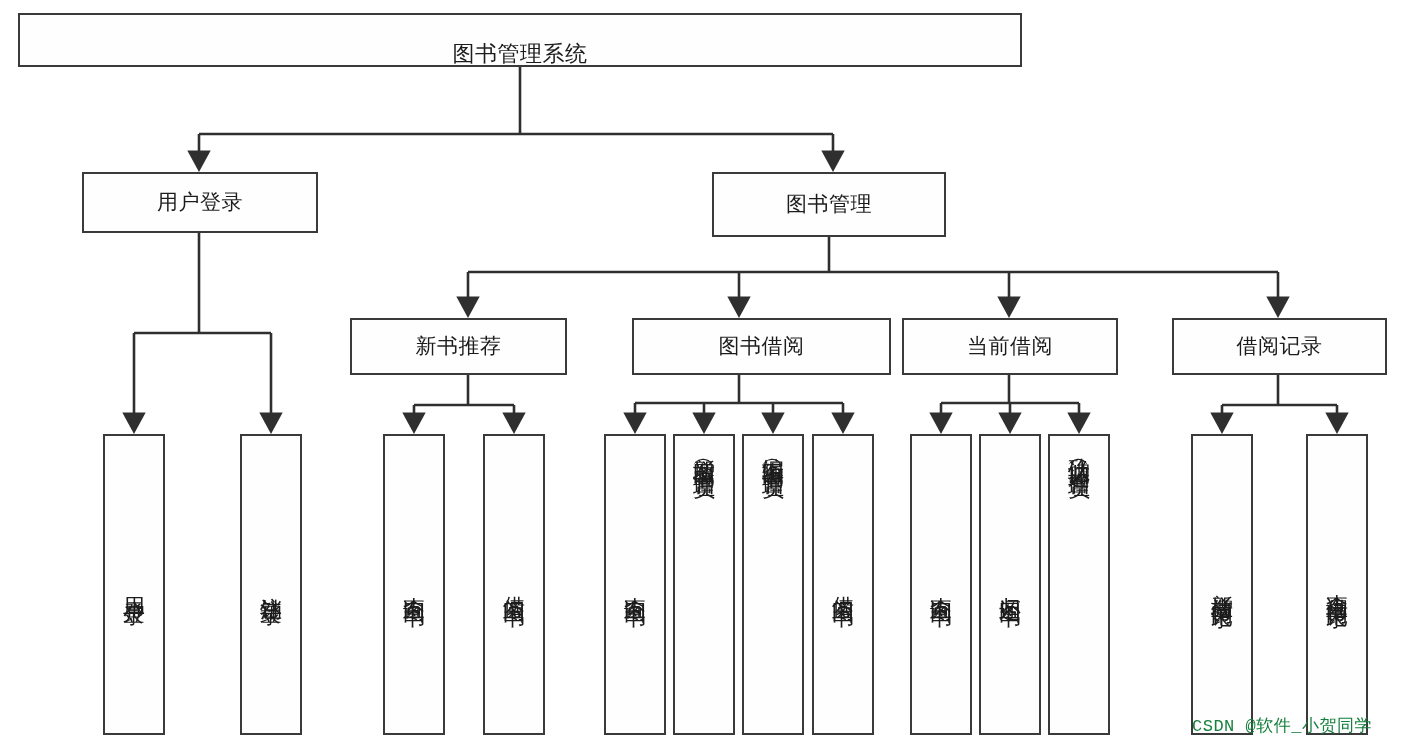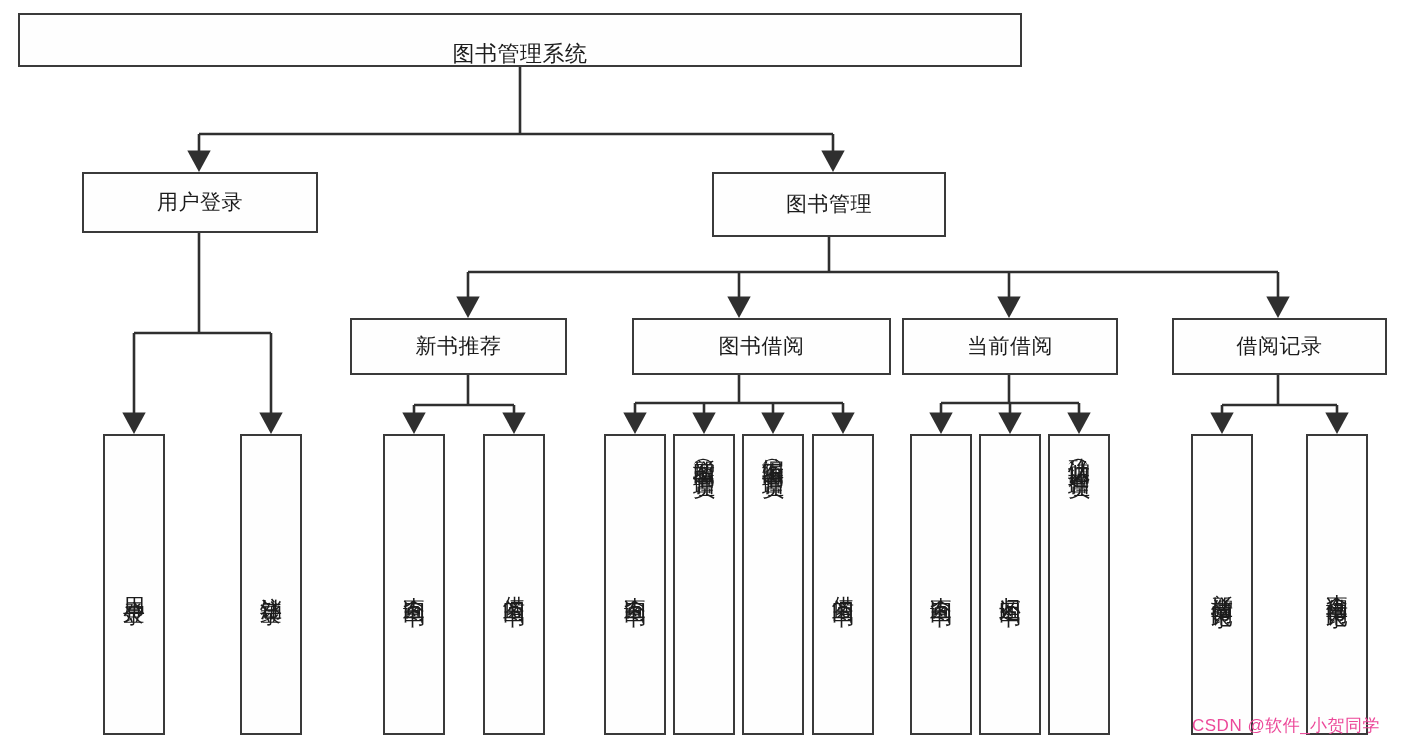--- a/index.html
+++ b/index.html
@@ -65,24 +65,25 @@
     letter-spacing: 3px;
     white-space: nowrap;
   }
   .node.leaf.centered {
     align-items: center;
     padding-top: 0;
   }
   .watermark {
     position: absolute;
     font-size: 17px;
-    color: #ec4899;
+    color: #15803d;
     white-space: nowrap;
     letter-spacing: 0.5px;
     user-select: none;
+    font-family: Liberation Mono, monospace;
   }
 </style>
 </head>
 <body>
 
 <div id="diagram-root">
 
   <svg class="edges" viewBox="0 0 1405 747">
     <defs>
       <marker id="arrow" viewBox="0 0 12 12" refX="9" refY="6" markerWidth="9" markerHeight="9" orient="auto-start-reverse">

